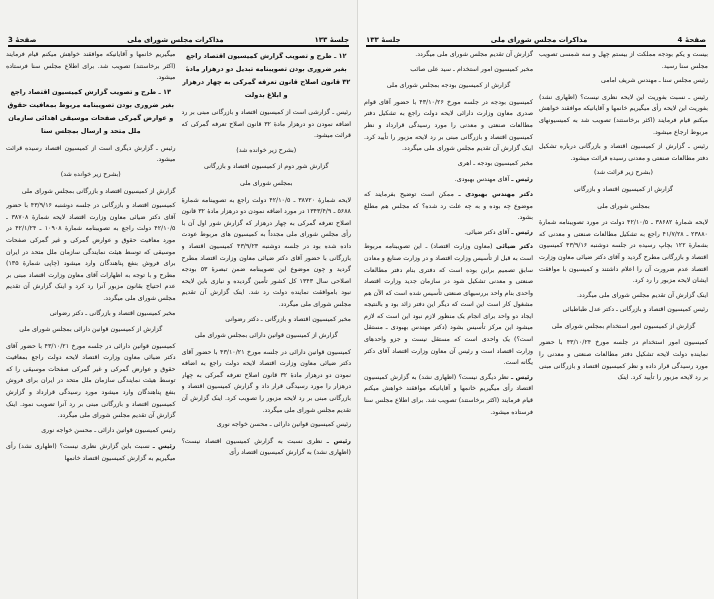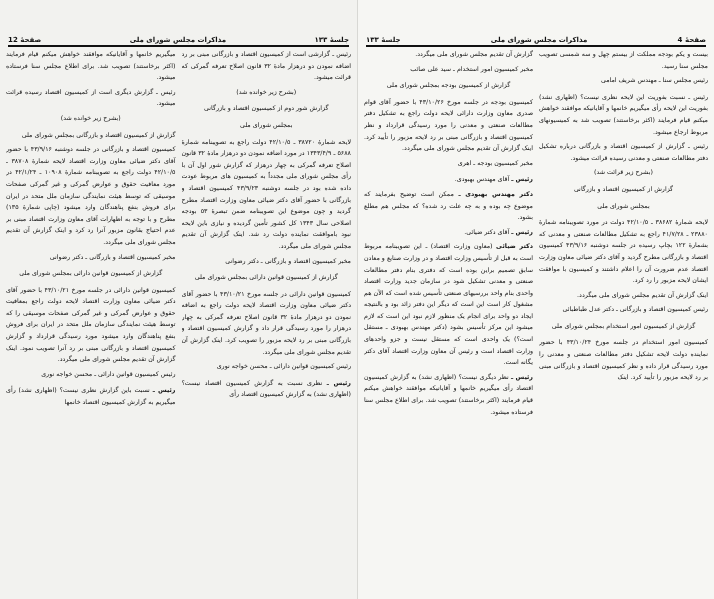--- a/index.html
+++ b/index.html
@@ -74,37 +74,39 @@
           <p><span class="speaker">دکتر ضیائی</span> <span>(معاون وزارت اقتصاد) ـ این تصویبنامه مربوط است به قبل از تأسیس وزارت اقتصاد و در وزارت صنایع و معادن سابق تصمیم براین بوده است که دفتری بنام دفتر مطالعات صنعتی و معدنی تشکیل شود در سازمان جدید وزارت اقتصاد واحدی بنام واحد بررسیهای صنعتی تأسیس شده است که الآن هم مشغول کار است این است که دیگر این دفتر زائد بود و بالنتیجه ایجاد دو واحد برای انجام یک منظور لازم نبود این است که لازم میشود این مرکز تأسیس بشود (دکتر مهندس بهبودی ـ مستقل است؟) یک واحدی است که مستقل نیست و جزو واحدهای وزارت اقتصاد است و رئیس آن معاون وزارت اقتصاد آقای دکتر یگانه است.</span></p>
           <p><span class="speaker">رئیس ـ</span> <span>نظر دیگری نیست؟ (اظهاری نشد) به گزارش کمیسیون اقتصاد رأی میگیریم خانمها و آقایانیکه موافقند خواهش میکنم قیام فرمایند (اکثر برخاستند) تصویب شد. برای اطلاع مجلس سنا فرستاده میشود.</span></p>
         </div>
     </div>
   </div>
 
   <div class="page left">
     <div class="header">
       <span>جلسهٔ ۱۳۳</span>
       <span>مذاکرات مجلس شورای ملی</span>
-      <span>صفحهٔ 12</span>
+      <span>صفحهٔ 3</span>
     </div>
     <div class="cols">
       <div class="col">
+          <p class="heading"><span>۱۲ ـ طرح و تصویب گزارش کمیسیون اقتصاد راجع بغیر ضروری بودن تصویبنامه تبدیل دو درهزار مادهٔ ۳۲ قانون اصلاح قانون تعرفه گمرکی به چهار درهزار و ابلاغ بدولت</span></p>
           <p><span>رئیس ـ گزارشی است از کمیسیون اقتصاد و بازرگانی مبنی بر رد اضافه نمودن دو درهزار مادهٔ ۳۲ قانون اصلاح تعرفه گمرکی که قرائت میشود.</span></p>
           <p class="center"><span>(بشرح زیر خوانده شد)</span></p>
           <p class="center"><span>گزارش شور دوم از کمیسیون اقتصاد و بازرگانی</span></p>
           <p class="center"><span>بمجلس شورای ملی</span></p>
           <p><span>لایحه شمارهٔ ۳۸۷۲۰ ـ ۴۲/۱۰/۵ دولت راجع به تصویبنامه شمارهٔ ۵۶۸۸ ـ ۱۳۴۳/۴/۹ در مورد اضافه نمودن دو درهزار مادهٔ ۳۲ قانون اصلاح تعرفه گمرکی به چهار درهزار که گزارش شور اول آن با رأی مجلس شورای ملی مجدداً به کمیسیون های مربوط عودت داده شده بود در جلسه دوشنبه ۴۳/۹/۲۳ کمیسیون اقتصاد و بازرگانی با حضور آقای دکتر ضیائی معاون وزارت اقتصاد مطرح گردید و چون موضوع این تصویبنامه ضمن تبصرهٔ ۵۳ بودجه اصلاحی سال ۱۳۴۳ کل کشور تأمین گردیده و نیازی باین لایحه نبود باموافقت نماینده دولت رد شد. اینک گزارش آن تقدیم مجلس شورای ملی میگردد.</span></p>
           <p class="sig"><span>مخبر کمیسیون اقتصاد و بازرگانی ـ دکتر رضوانی</span></p>
           <p class="center"><span>گزارش از کمیسیون قوانین دارائی بمجلس شورای ملی</span></p>
           <p><span>کمیسیون قوانین دارائی در جلسه مورخ ۴۳/۱۰/۲۱ با حضور آقای دکتر ضیائی معاون وزارت اقتصاد لایحه دولت راجع به اضافه نمودن دو درهزار مادهٔ ۳۲ قانون اصلاح تعرفه گمرکی به چهار درهزار را مورد رسیدگی قرار داد و گزارش کمیسیون اقتصاد و بازرگانی مبنی بر رد لایحه مزبور را تصویب کرد. اینک گزارش آن تقدیم مجلس شورای ملی میگردد.</span></p>
           <p class="sig"><span>رئیس کمیسیون قوانین دارائی ـ محسن خواجه نوری</span></p>
           <p><span class="speaker">رئیس ـ</span> <span>نظری نسبت به گزارش کمیسیون اقتصاد نیست؟ (اظهاری نشد) به گزارش کمیسیون اقتصاد رأی</span></p>
         </div>
       <div class="col">
           <p><span>میگیریم خانمها و آقایانیکه موافقند خواهش میکنم قیام فرمایند (اکثر برخاستند) تصویب شد. برای اطلاع مجلس سنا فرستاده میشود.</span></p>
+          <p class="heading"><span>۱۳ ـ طرح و تصویب گزارش کمیسیون اقتصاد راجع بغیر ضروری بودن تصویبنامه مربوط بمعافیت حقوق و عوارض گمرکی صفحات موسیقی اهدائی سازمان ملل متحد و ارسال بمجلس سنا</span></p>
           <p><span>رئیس ـ گزارش دیگری است از کمیسیون اقتصاد رسیده قرائت میشود.</span></p>
           <p class="center"><span>(بشرح زیر خوانده شد)</span></p>
           <p><span>گزارش از کمیسیون اقتصاد و بازرگانی بمجلس شورای ملی</span></p>
           <p><span>کمیسیون اقتصاد و بازرگانی در جلسه دوشنبه ۴۳/۹/۱۶ با حضور آقای دکتر ضیائی معاون وزارت اقتصاد لایحه شمارهٔ ۳۸۷۰۸ ـ ۴۲/۱۰/۵ دولت راجع به تصویبنامه شمارهٔ ۱۰۹۰۸ ـ ۴۲/۱/۲۴ در مورد معافیت حقوق و عوارض گمرکی و غیر گمرکی صفحات موسیقی که توسط هیئت نمایندگی سازمان ملل متحد در ایران برای فروش بنفع پناهندگان وارد میشود (چاپی شمارهٔ ۱۳۵) مطرح و با توجه به اظهارات آقای معاون وزارت اقتصاد مبنی بر عدم احتیاج بقانون مزبور آنرا رد کرد و اینک گزارش آن تقدیم مجلس شورای ملی میگردد.</span></p>
           <p class="sig"><span>مخبر کمیسیون اقتصاد و بازرگانی ـ دکتر رضوانی</span></p>
           <p class="center"><span>گزارش از کمیسیون قوانین دارائی بمجلس شورای ملی</span></p>
           <p><span>کمیسیون قوانین دارائی در جلسه مورخ ۴۳/۱۰/۲۱ با حضور آقای دکتر ضیائی معاون وزارت اقتصاد لایحه دولت راجع بمعافیت حقوق و عوارض گمرکی و غیر گمرکی صفحات موسیقی را که توسط هیئت نمایندگی سازمان ملل متحد در ایران برای فروش بنفع پناهندگان وارد میشود مورد رسیدگی قرارداد و گزارش کمیسیون اقتصاد و بازرگانی مبنی بر رد آنرا تصویب نمود. اینک گزارش آن تقدیم مجلس شورای ملی میگردد.</span></p>
           <p class="sig"><span>رئیس کمیسیون قوانین دارائی ـ محسن خواجه نوری</span></p>
           <p><span class="speaker">رئیس ـ</span> <span>نسبت باین گزارش نظری نیست؟ (اظهاری نشد) رأی میگیریم به گزارش کمیسیون اقتصاد خانمها</span></p>
         </div>

